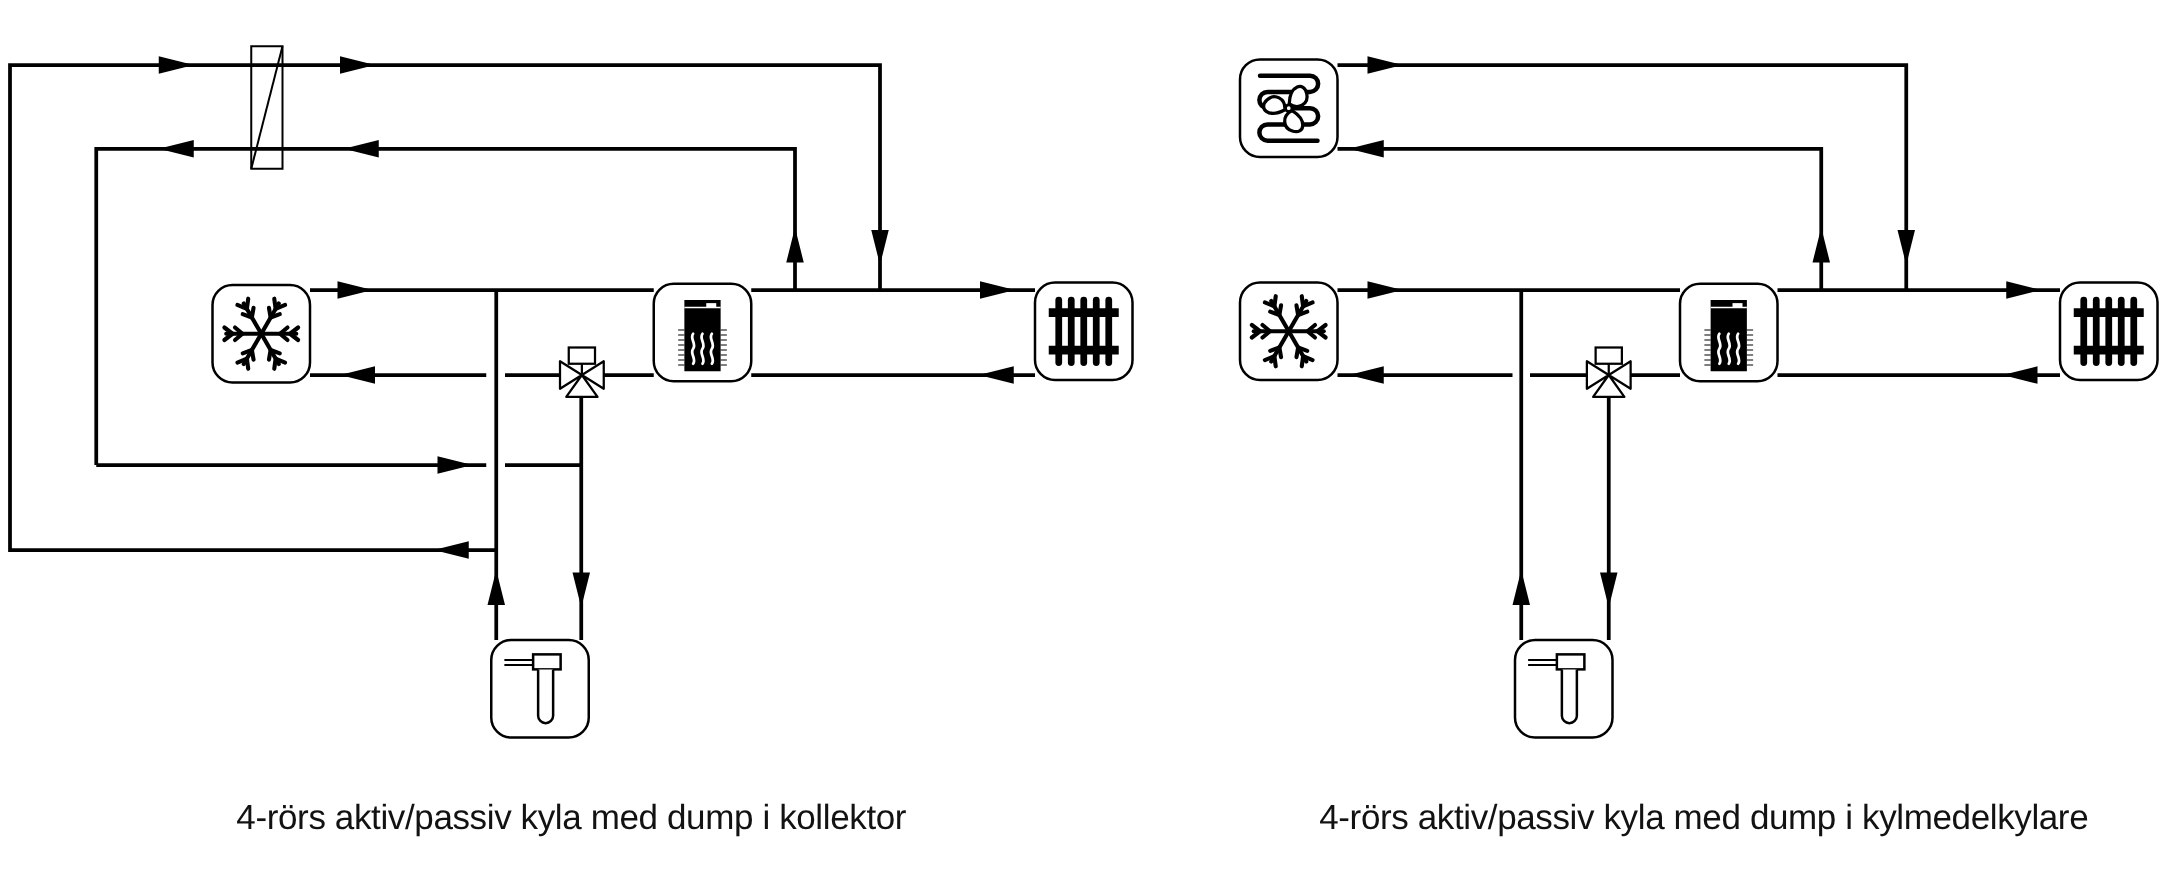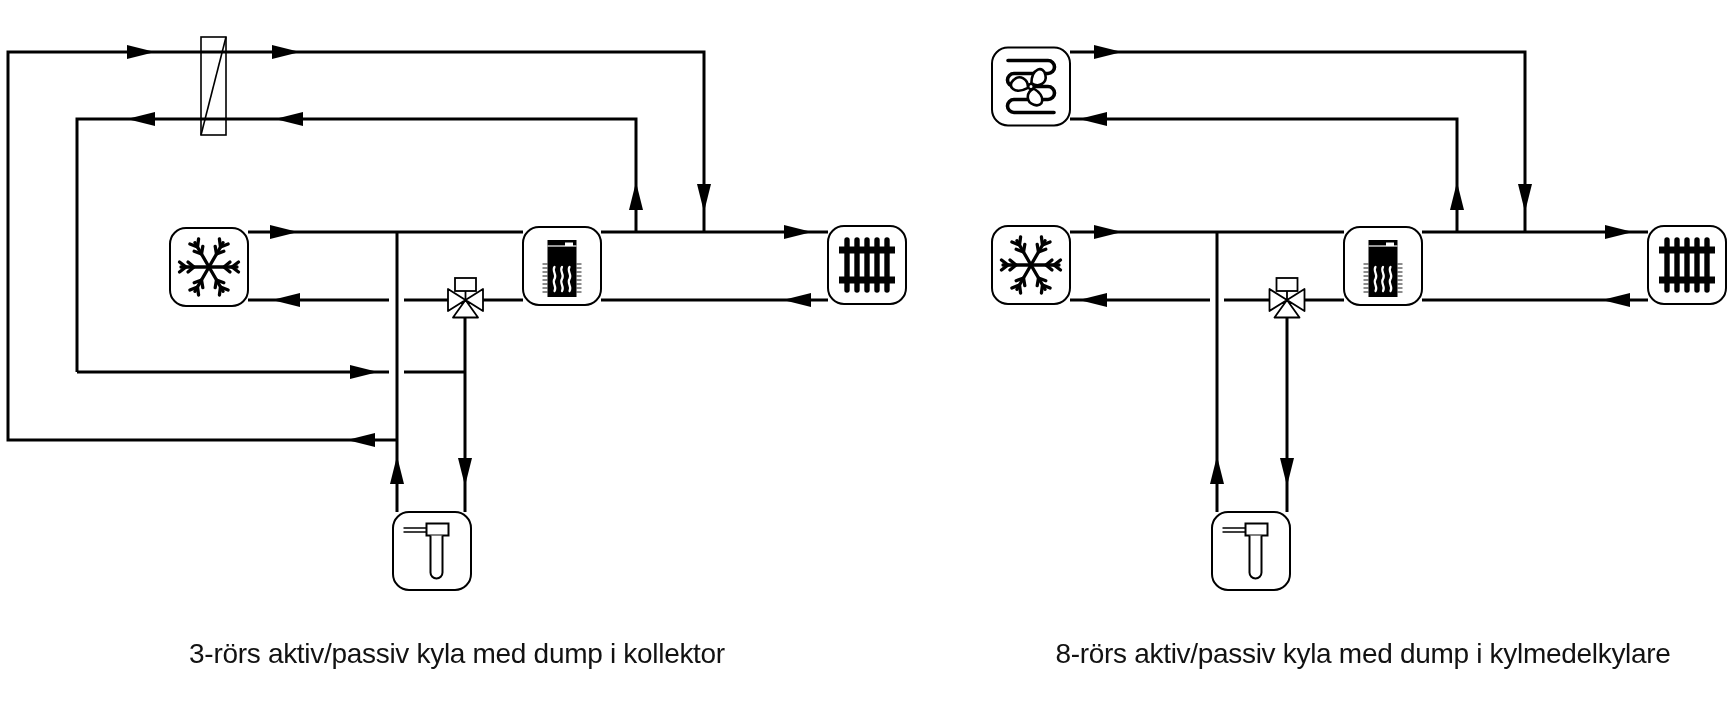--- a/index.html
+++ b/index.html
@@ -180,16 +180,16 @@
 
       <use href="#sym-fancoil" transform="translate(1031,86.5)"></use>
       <use href="#sym-snowflake" transform="translate(1031,265)"></use>
       <use href="#sym-heatpump" transform="translate(1383,266)"></use>
       <use href="#sym-radiator" transform="translate(1687,265)"></use>
       <use href="#sym-sensor" transform="translate(1251,551)"></use>
       <use href="#sym-valve" transform="translate(1287,300)"></use>
     </g>
   </svg>
 
-  <div id="caption-left" class="caption">3-rörs aktiv/passiv kyla med dump i kollektor</div>
+  <div id="caption-left" class="caption">4-rörs aktiv/passiv kyla med dump i kollektor</div>
 
-  <div id="caption-right" class="caption">8-rörs aktiv/passiv kyla med dump i kylmedelkylare</div>
+  <div id="caption-right" class="caption">4-rörs aktiv/passiv kyla med dump i kylmedelkylare</div>
 </div>
 
 </body></html>

